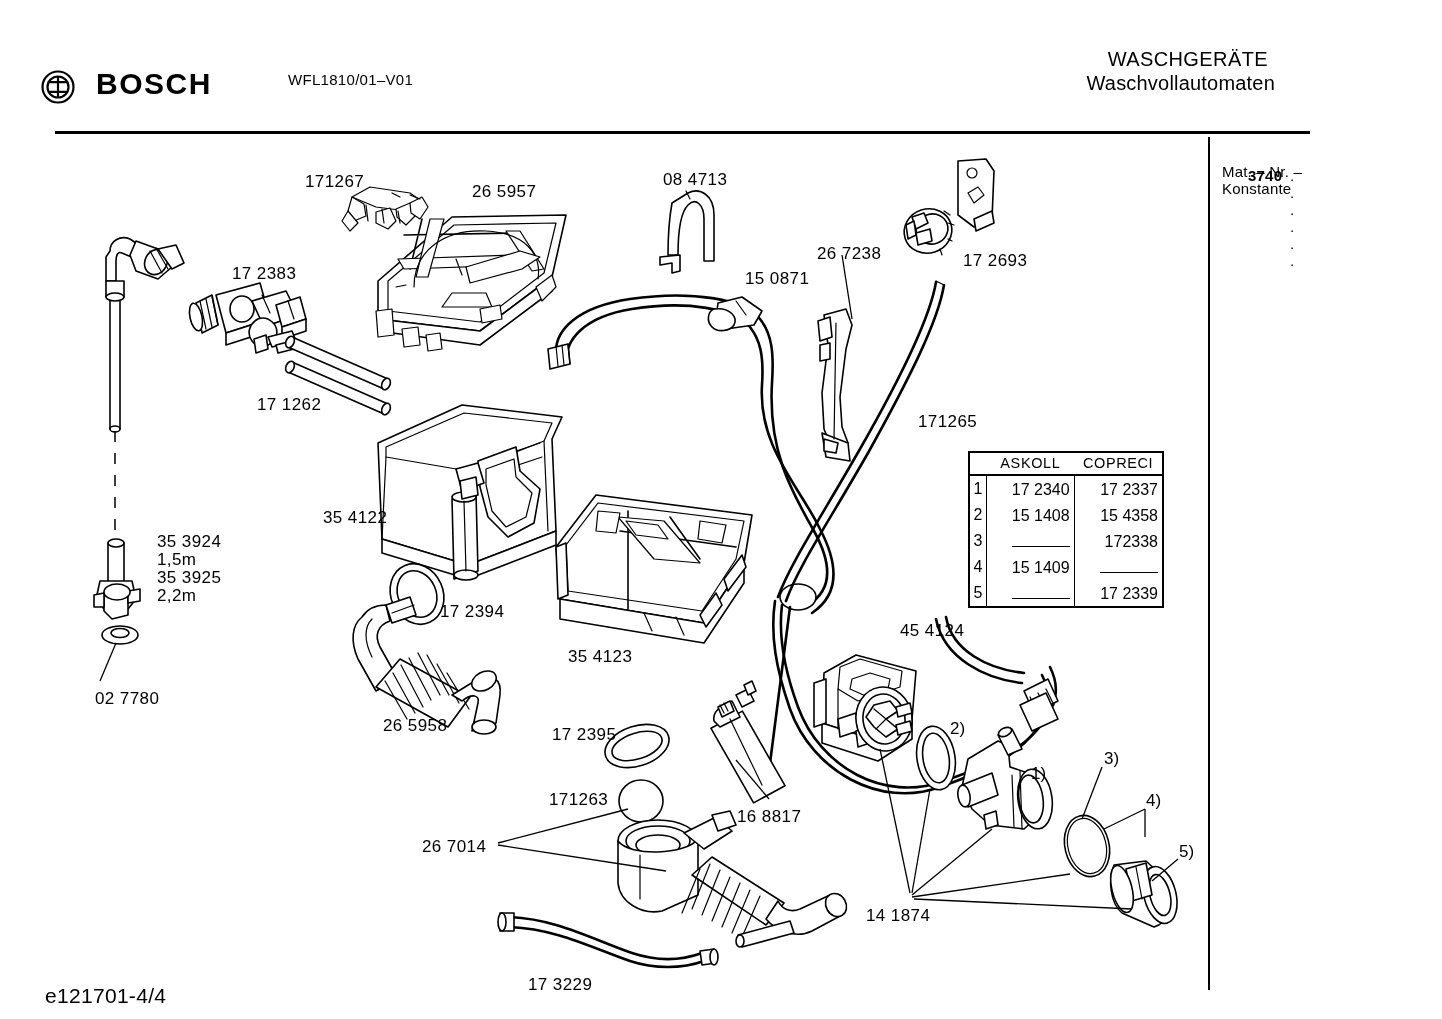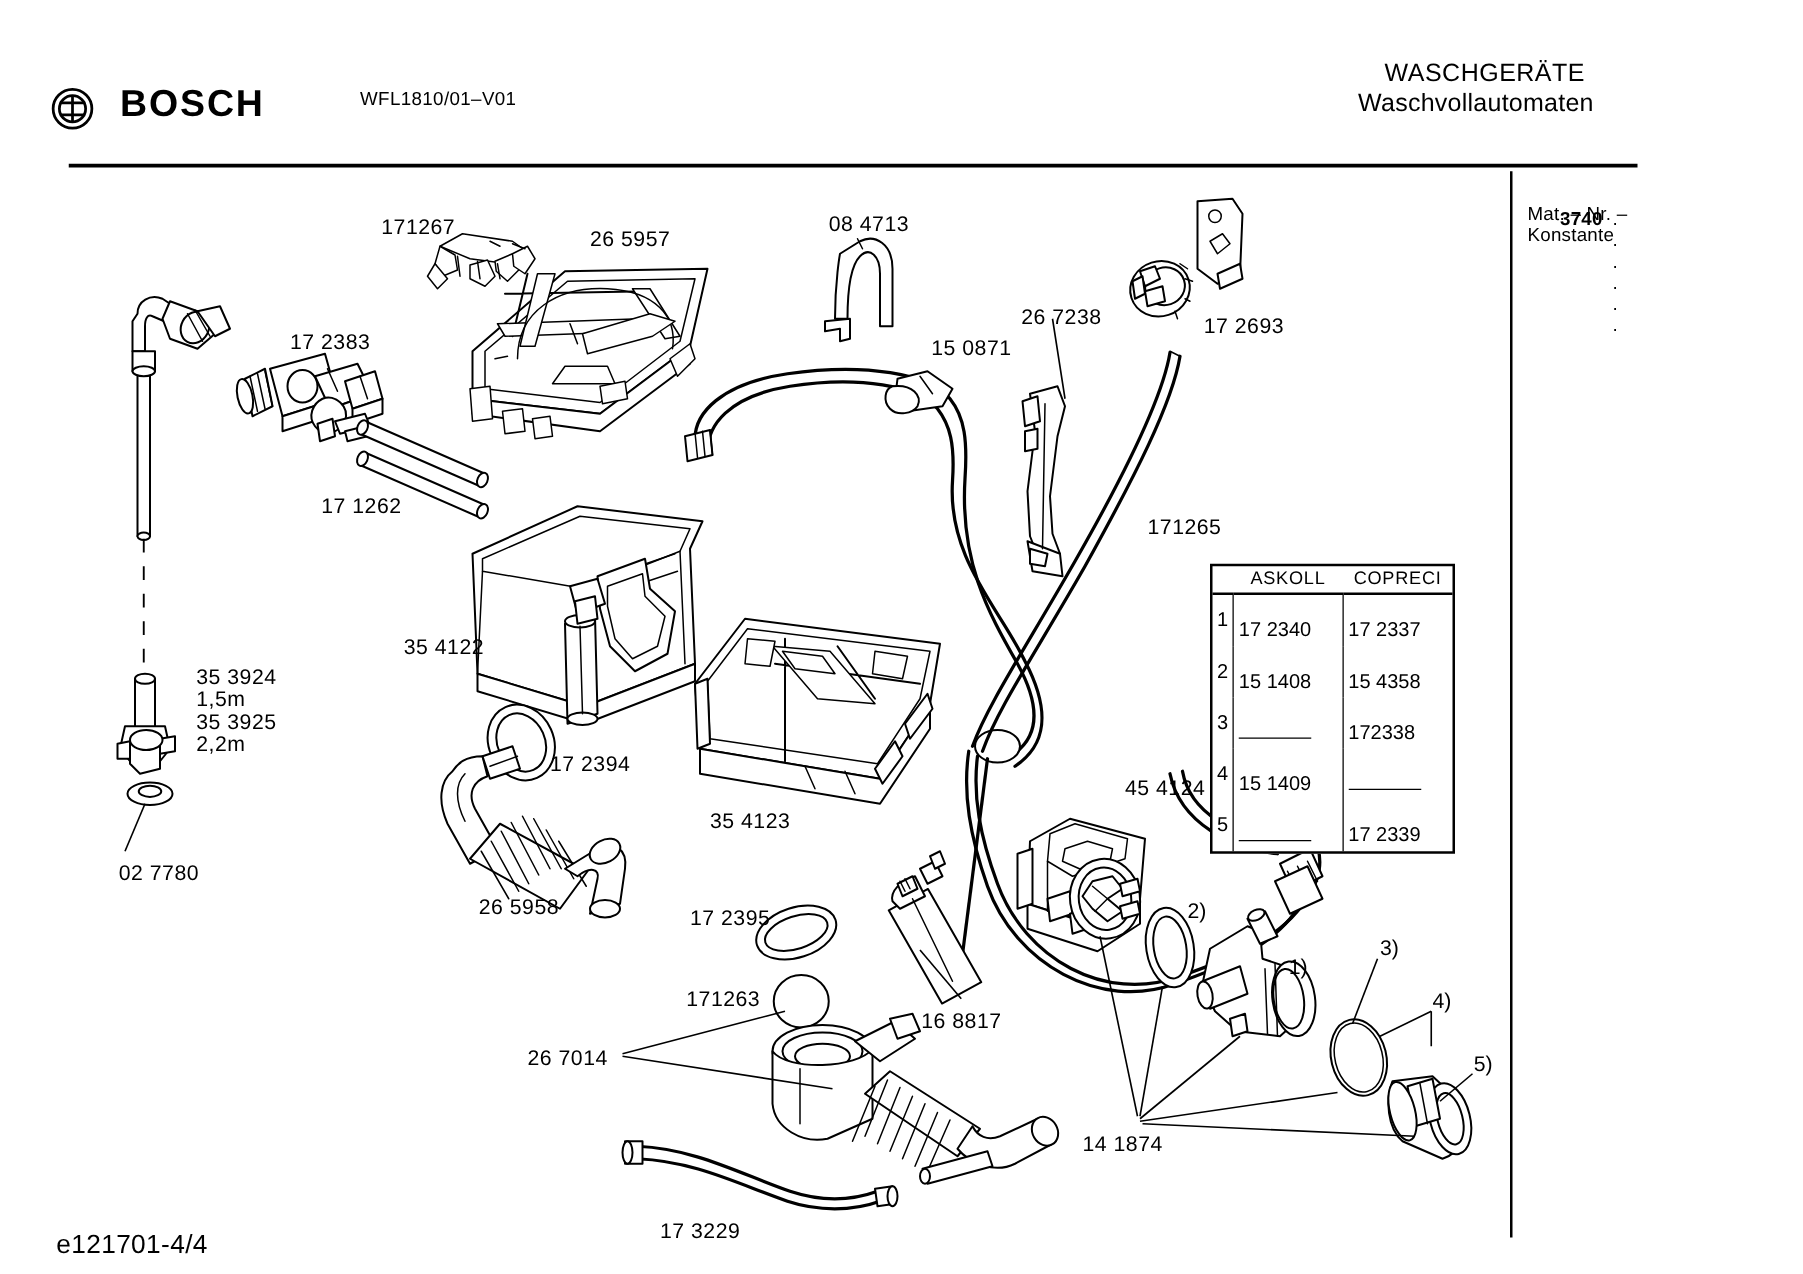--- a/index.html
+++ b/index.html
@@ -140,22 +140,22 @@
   }
   .vtable th {
     font-weight: normal;
     font-size: 14.5px;
     letter-spacing: 0.6px;
     padding: 2px 0 3px 0;
     text-align: center;
     border-bottom: 2px solid #000;
   }
   .vtable td {
-    padding: 18px 4px 1px 4px;
-    text-align: left;
+    padding: 3px 4px 1px 4px;
+    text-align: right;
     vertical-align: middle;
     height: 22px;
   }
   .vtable td.idx {
     width: 18px;
     text-align: center;
     border-right: 1.5px solid #000;
     font-size: 16px;
     padding: 0;
   }

